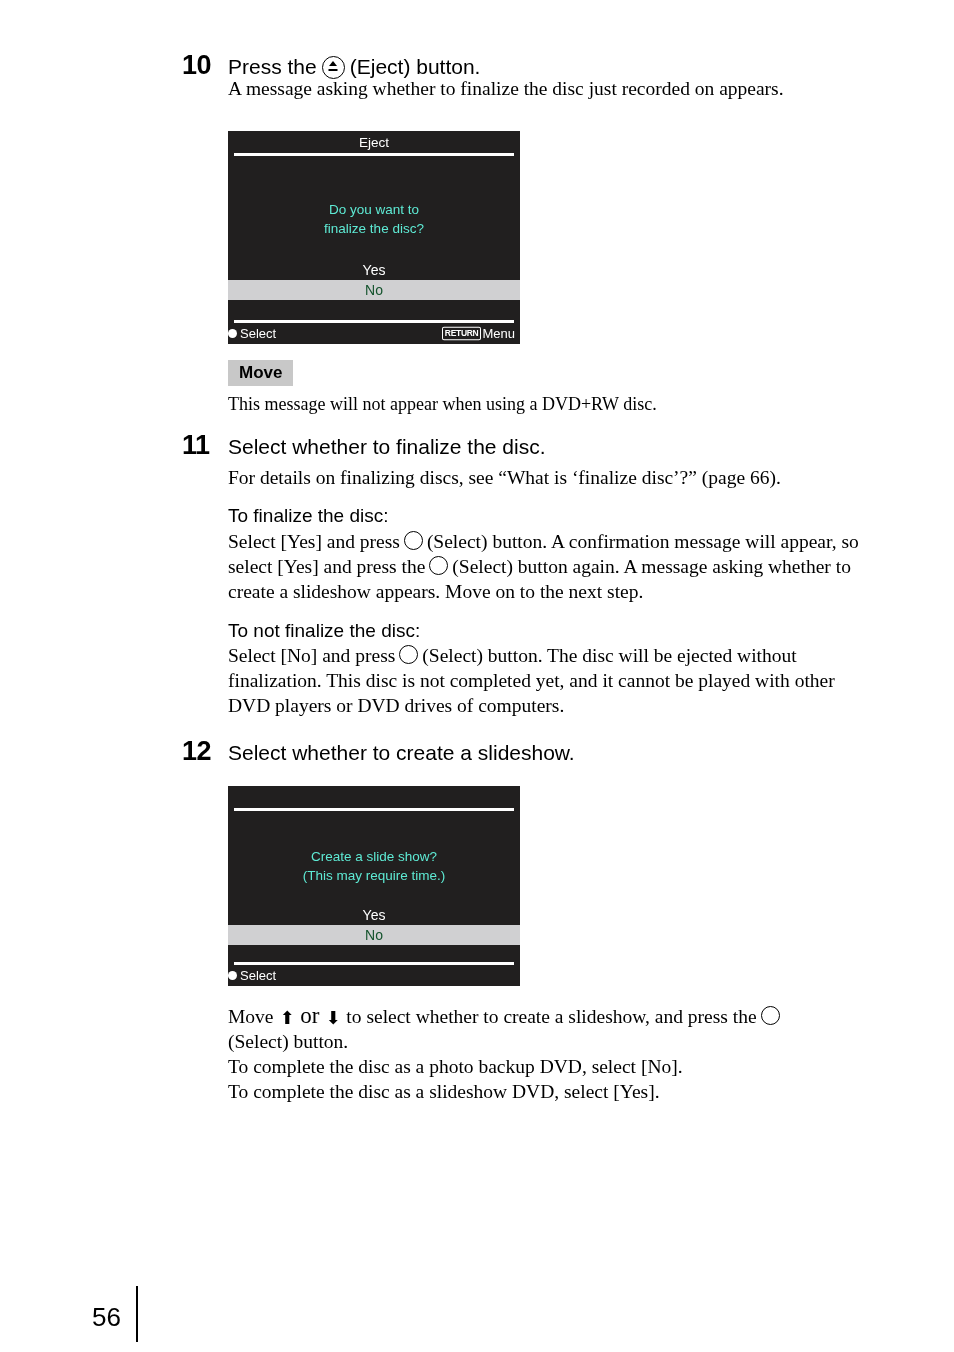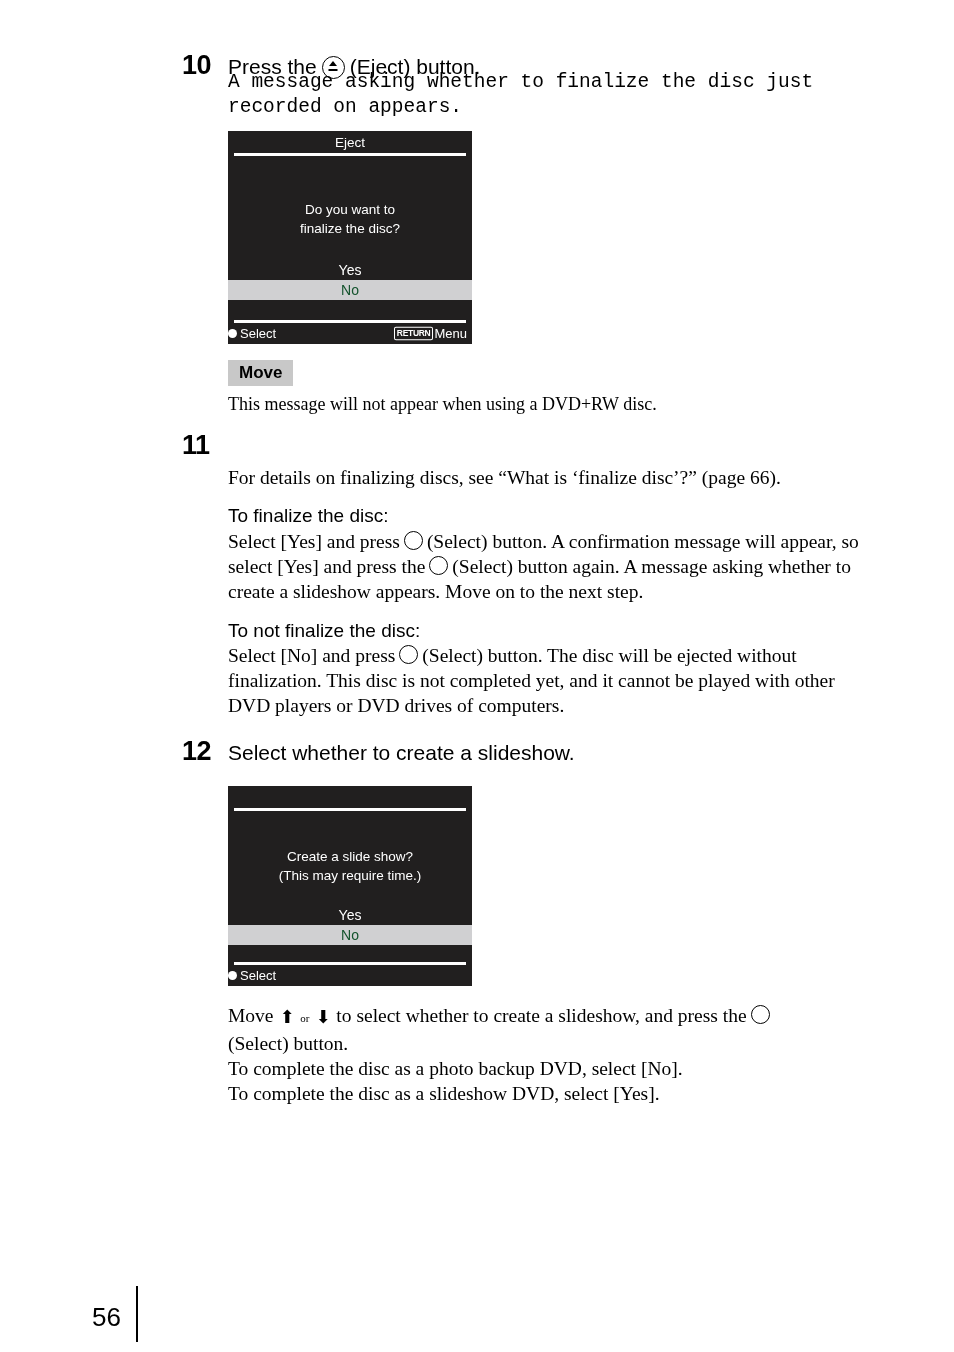--- a/index.html
+++ b/index.html
@@ -126,42 +126,42 @@
     font-size: 17px;
     font-weight: bold;
     padding: 4px 11px 5px 11px;
     line-height: 1;
   }
 
   
   .lcd {
     position: absolute;
     left: 228px;
-    width: 244px;
+    width: 292px;
     background: #211f1f;
     font-family: "Liberation Sans", sans-serif;
     color: #ffffff;
     box-sizing: border-box;
   }
   .lcd-titlebar {
     height: 22px;
     display: flex;
     align-items: center;
     justify-content: center;
     font-size: 13.5px;
     color: #fff;
   }
   .lcd-rule {
     height: 3px;
     background: #ffffff;
     margin: 0 6px;
   }
   .lcd-body {
     text-align: center;
-    color: #ffffff;
+    color: #5eead4;
   }
   .lcd-msg {
     font-size: 13.5px;
     line-height: 19px;
   }
   .lcd-option {
     font-size: 14px;
     line-height: 20px;
     text-align: center;
   }
@@ -238,21 +238,21 @@
     <div class="step-head">
       <div class="step-num">10</div>
       <div class="step-title">
         <span>Press the</span>
         <span class="icon-eject"></span>
         <span>(Eject) button.</span>
       </div>
     </div>
   </div>
 
-  <div class="body-col body-text" style="top:70px;font-family:Liberation Mono, monospace;">A message asking whether to finalize the disc just recorded on appears.</div>
+  <div class="body-col body-text" style="top:76px;">A message asking whether to finalize the disc just recorded on appears.</div>
 
   <div class="lcd" style="top:131px;">
     <div class="lcd-titlebar">Eject</div>
     <div class="lcd-rule"></div>
     <div class="lcd-body" style="padding-top:44px;">
       <div class="lcd-msg">Do you want to</div>
       <div class="lcd-msg">finalize the disc?</div>
     </div>
     <div style="height:22px;"></div>
     <div class="lcd-option">Yes</div>
@@ -272,20 +272,21 @@
   </div>
 
   <div style="position:absolute; left:228px; top:360px;">
     <div class="hint-badge">Move</div>
   </div>
   <div class="body-col body-text" style="top:392px; font-size:18px;">This message will not appear when using a DVD+RW disc.</div>
 
   <div class="step" style="top:432px;">
     <div class="step-head">
       <div class="step-num">11</div>
+      <div class="step-title">Select whether to finalize the disc.</div>
     </div>
   </div>
 
   <div class="body-col body-text" style="top:465px;">For details on finalizing discs, see “What is ‘finalize disc’?” (page 66).</div>
 
   <div class="body-col sub-head" style="top:503px;">To finalize the disc:</div>
   <div class="body-col body-text" style="top:529px;">
     <span>Select [Yes] and press</span><span class="icon-select"></span><span>(Select) button. A confirmation message will appear, so select [Yes] and press the</span><span class="icon-select"></span><span>(Select) button again. A message asking whether to create a slideshow appears. Move on to the next step.</span>
   </div>
 
@@ -318,21 +319,21 @@
         <span class="dot"></span>
         <span>Select</span>
       </div>
     </div>
   </div>
 
   <div class="body-col body-text" style="top:1003px;">
     <div>
       <span>Move</span>
       <span class="icon-arrow">⬆</span>
-      <span style="font-size:11px;">or</span>
+      <span style="font-size:23px;">or</span>
       <span class="icon-arrow">⬇</span>
       <span>to select whether to create a slideshow, and press the</span><span class="icon-select"></span>
     </div>
     <div>(Select) button.</div>
     <div>To complete the disc as a photo backup DVD, select [No].</div>
     <div>To complete the disc as a slideshow DVD, select [Yes].</div>
   </div>
 
   <div class="folio">56</div>
   <div class="folio-rule"></div>

